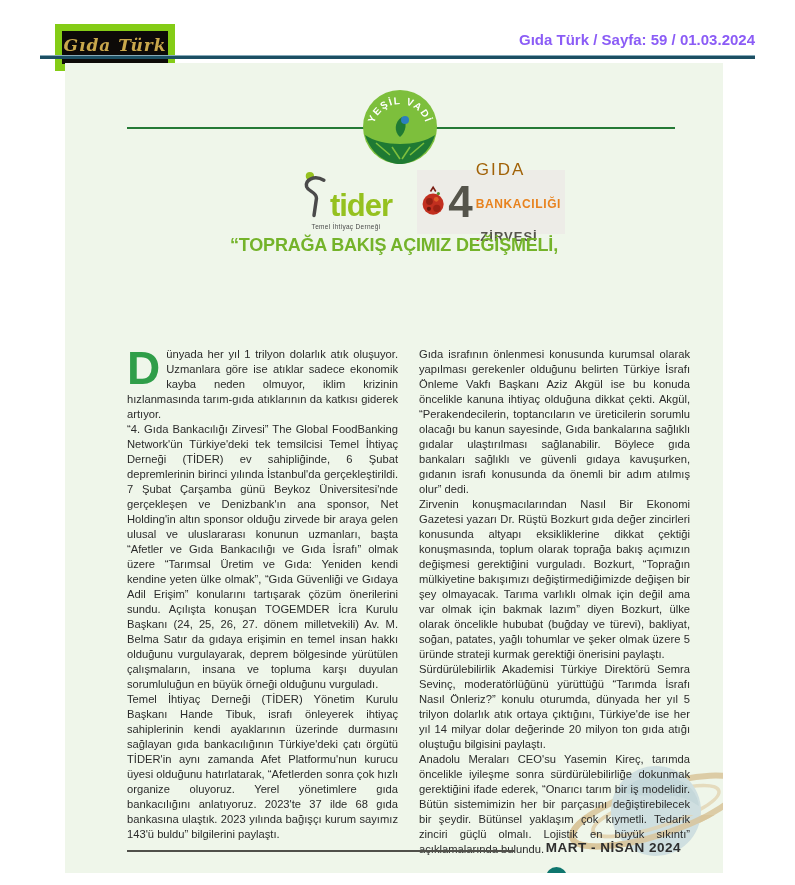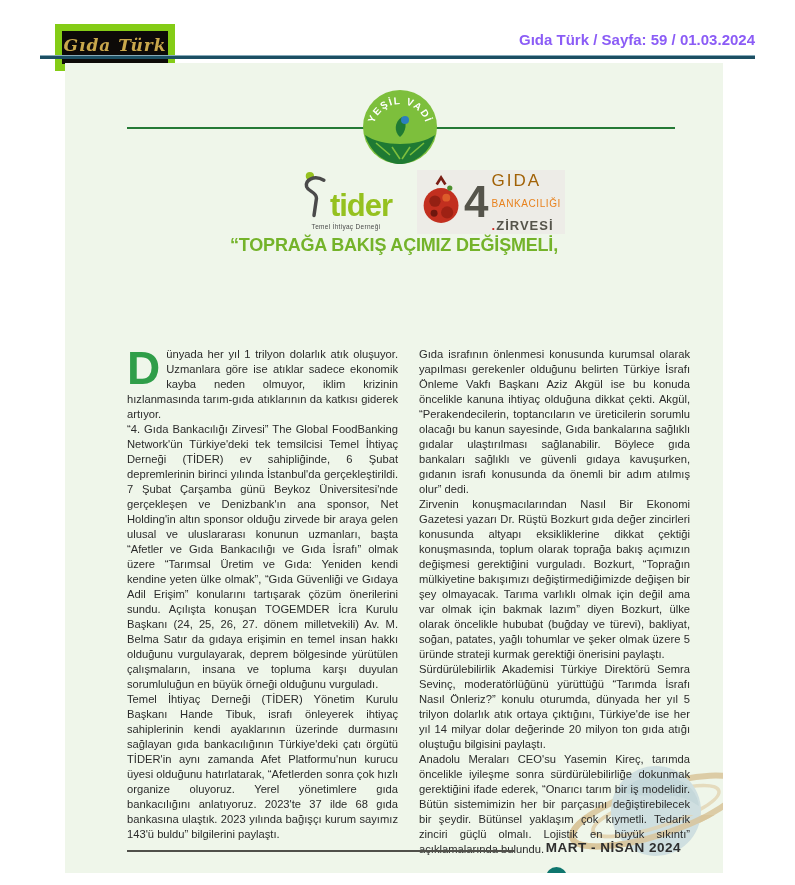--- a/index.html
+++ b/index.html
@@ -39,21 +39,21 @@
   .tider-row{display:flex;align-items:flex-end;gap:2px;}
   .tider-name{font-size:31px;font-weight:bold;color:#95c11f;letter-spacing:-1px;line-height:30px;}
   .tider-sub{font-size:6.5px;color:#4a4a4a;margin-top:2px;letter-spacing:.3px;}
   .summit{
     position:absolute;left:352px;top:107px;width:148px;height:64px;background:#edece7;
     display:flex;align-items:center;justify-content:center;gap:3px;padding:0 4px;box-sizing:border-box;
   }
   .summit-4{font-size:44px;font-weight:bold;color:#55544b;line-height:40px;}
   .summit-col{display:flex;flex-direction:column;align-items:flex-start;line-height:1;}
   .s1{font-size:17px;font-weight:normal;color:#a16207;letter-spacing:2px;}
-  .s2{font-size:10px;font-weight:normal;color:#e8821e;letter-spacing:.6px;margin:10px 0;}
+  .s2{font-size:12px;font-weight:bold;color:#e8821e;letter-spacing:.6px;margin:20px 0;}
   .s3{font-size:13px;font-weight:bold;color:#55544b;letter-spacing:1px;}
   .sdot{color:#cc2a24;}
   
   .headline{
     position:absolute;left:0;top:172px;width:100%;text-align:center;
     font-size:18px;font-weight:bold;color:#74b32a;line-height:1.22;letter-spacing:-.2px;z-index:1;
   }
   .intro{
     position:absolute;left:24px;right:24px;top:223px;margin:0;text-align:center;
     font-size:12.5px;font-weight:bold;color:#141414;line-height:1.42;z-index:1;

